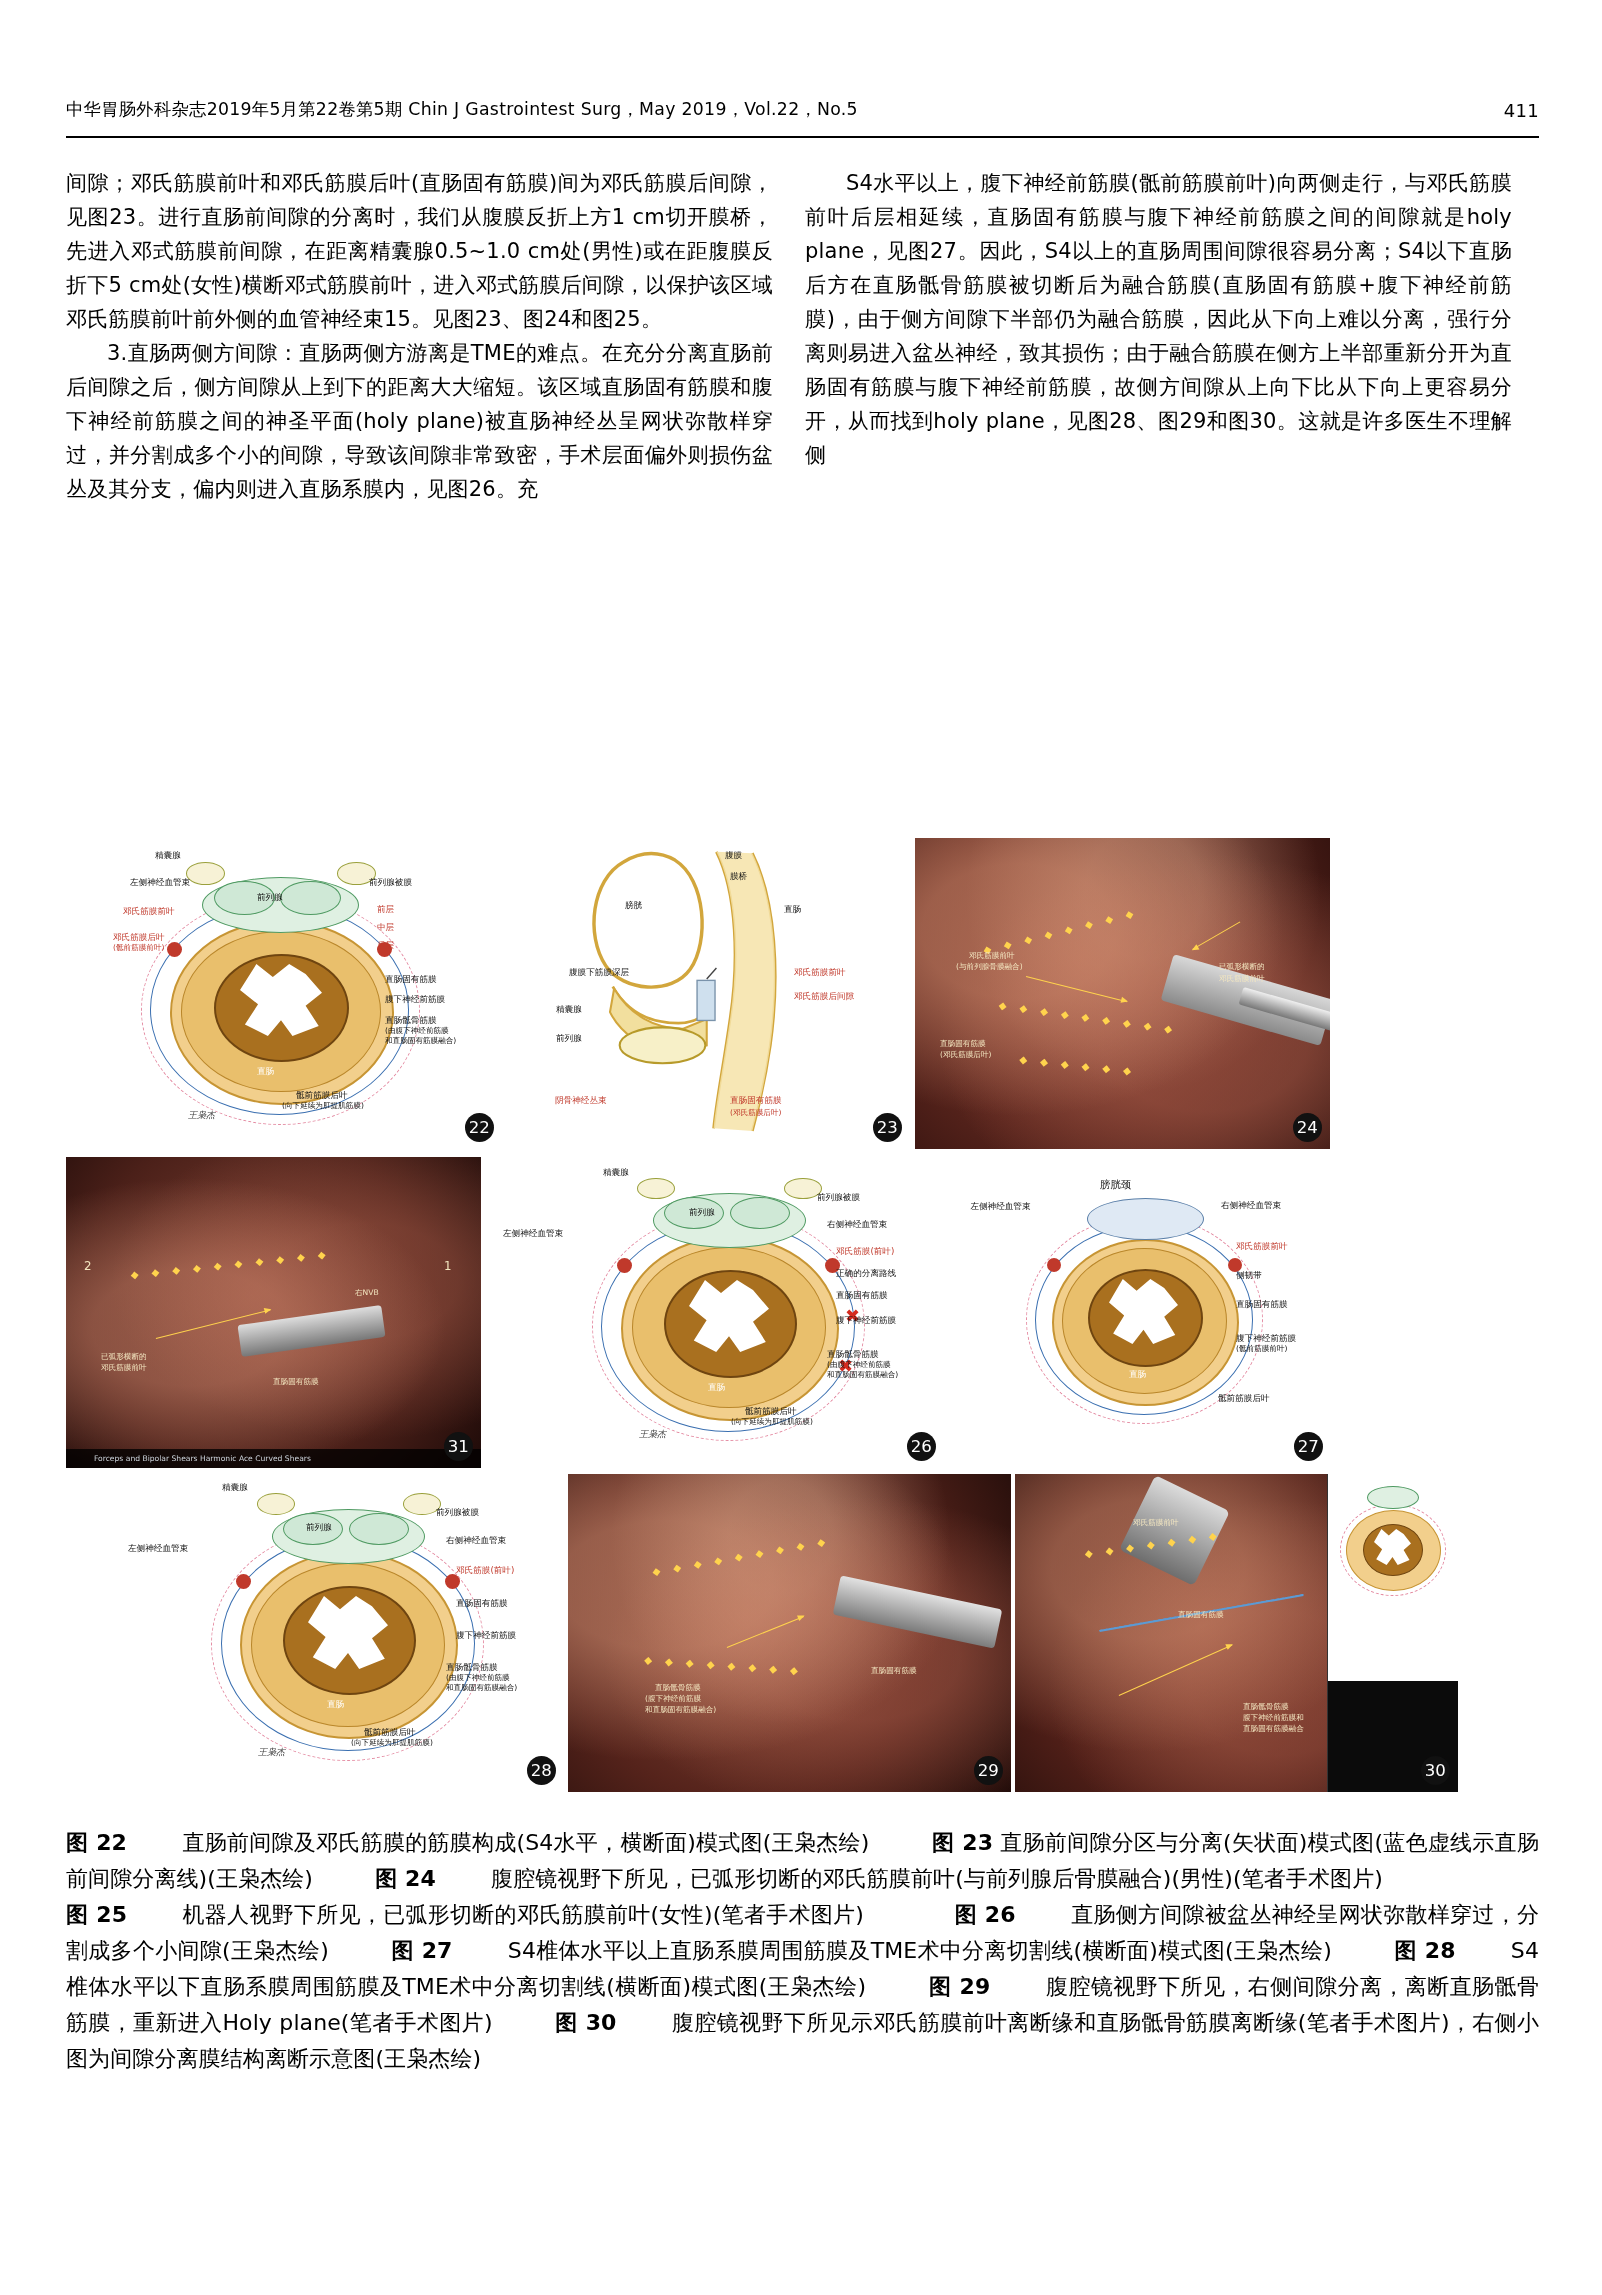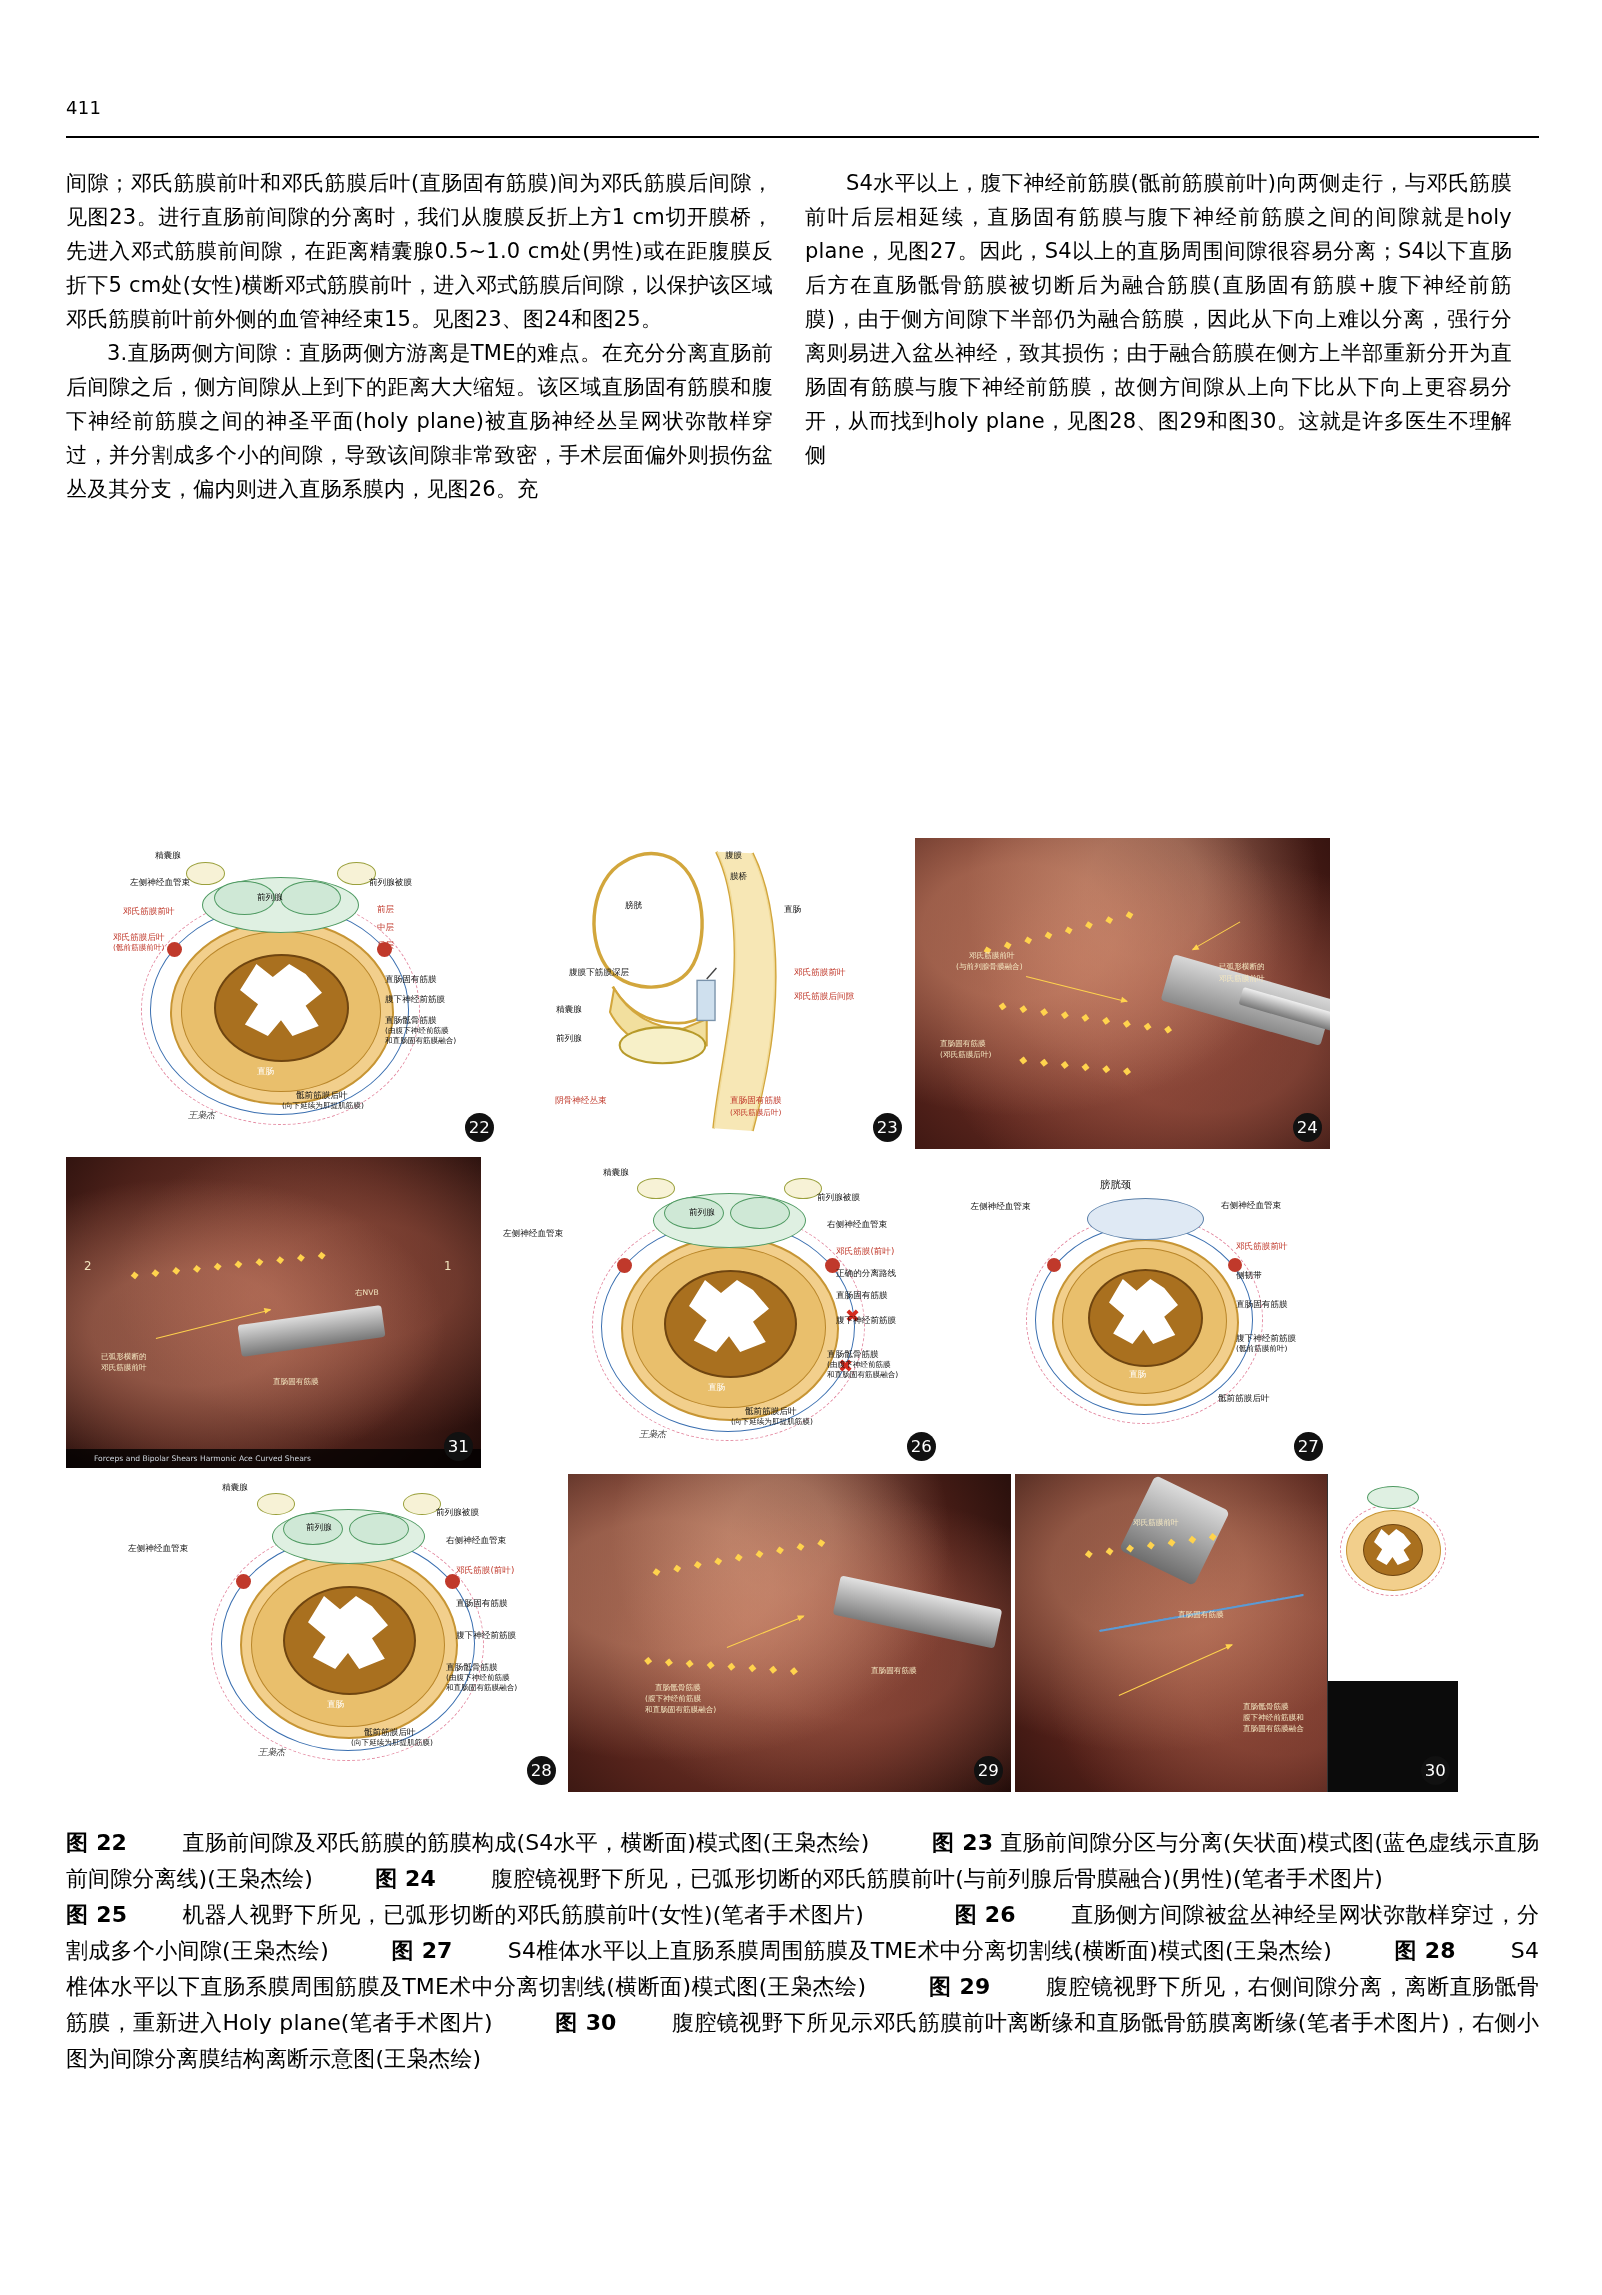--- a/index.html
+++ b/index.html
@@ -82,20 +82,21 @@
     content:"";position:absolute;right:-0.7px;top:-2.8px;
     border-left:7px solid #ffd34d;border-top:3.5px solid transparent;border-bottom:3.5px solid transparent;
   }
 </style>
 </head>
 <body>
 
 <div class="page">
 
   <div class="runhead">
+    <div class="left">中华胃肠外科杂志2019年5月第22卷第5期  Chin J Gastrointest Surg，May 2019，Vol.22，No.5</div>
     <div class="right">411</div>
   </div>
   <div class="rule"></div>
 
   <div class="cols">
     <div class="col">
       <p>间隙；邓氏筋膜前叶和邓氏筋膜后叶(直肠固有筋膜)间为邓氏筋膜后间隙，见图23。进行直肠前间隙的分离时，我们从腹膜反折上方1 cm切开膜桥，先进入邓式筋膜前间隙，在距离精囊腺0.5~1.0 cm处(男性)或在距腹膜反折下5 cm处(女性)横断邓式筋膜前叶，进入邓式筋膜后间隙，以保护该区域邓氏筋膜前叶前外侧的血管神经束15。见图23、图24和图25。</p>
       <p class="indent">3.直肠两侧方间隙：直肠两侧方游离是TME的难点。在充分分离直肠前后间隙之后，侧方间隙从上到下的距离大大缩短。该区域直肠固有筋膜和腹下神经前筋膜之间的神圣平面(holy plane)被直肠神经丛呈网状弥散样穿过，并分割成多个小的间隙，导致该间隙非常致密，手术层面偏外则损伤盆丛及其分支，偏内则进入直肠系膜内，见图26。充</p>
     </div>
     <div class="col">

